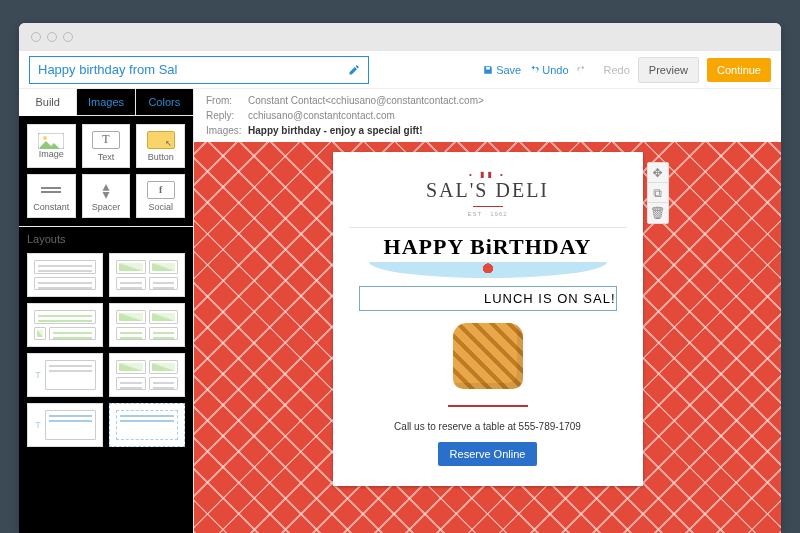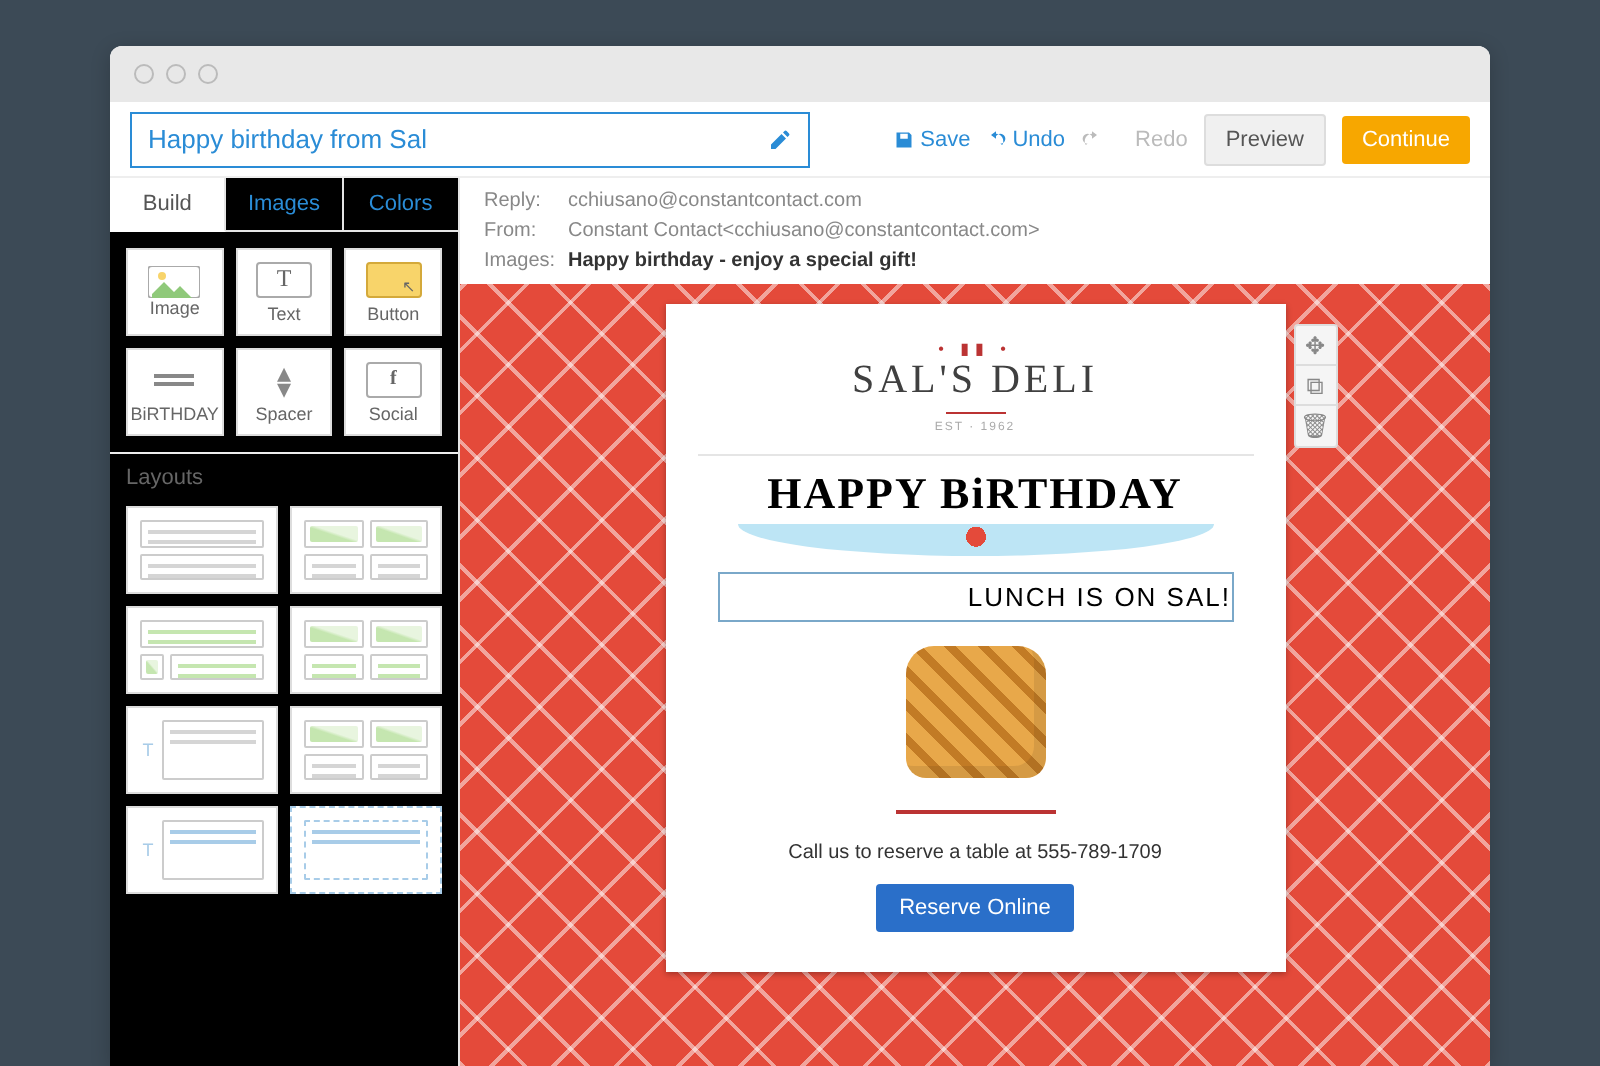--- a/index.html
+++ b/index.html
@@ -1,17 +1,17 @@
 <!DOCTYPE html>
 <html><head>
 <meta charset="utf-8">
 <style>
 * { box-sizing: border-box; margin: 0; padding: 0; }
 body { font-family: -apple-system, Helvetica, Arial, sans-serif; background: #3c4a56; width: 800px; height: 533px; overflow: hidden; display: flex; align-items: flex-start; justify-content: center; }
-.browser { width: 690px; height: 510px; background: #fff; border-radius: 6px 6px 0 0; margin-top: 23px; box-shadow: 0 2px 10px rgba(0,0,0,0.2); overflow: hidden; display: flex; flex-direction: column; }
+.browser { width: 762px; height: 510px; background: #fff; border-radius: 6px 6px 0 0; margin-top: 23px; box-shadow: 0 2px 10px rgba(0,0,0,0.2); overflow: hidden; display: flex; flex-direction: column; }
 .chrome { height: 28px; background: #e8e8e8; display: flex; align-items: center; padding-left: 12px; gap: 6px; }
 .dot { width: 10px; height: 10px; border: 1px solid #bbb; border-radius: 50%; background: #e8e8e8; }
 .topbar { height: 38px; display: flex; align-items: center; padding: 0 10px; gap: 8px; border-bottom: 1px solid #eee; }
 .title-input { flex: 0 0 340px; height: 28px; border: 1px solid #2a8cd6; background: #fff; display: flex; align-items: center; padding: 0 8px; color: #2a8cd6; font-size: 13px; font-weight: 500; justify-content: space-between; }
 .title-input svg { width: 12px; height: 12px; fill: #2a8cd6; }
 .spacer-flex { flex: 1; }
 .toplink { font-size: 11px; color: #2a8cd6; display: flex; align-items: center; gap: 3px; cursor: pointer; }
 .toplink.disabled { color: #bbb; gap: 17px; }
 .btn { font-size: 11px; padding: 6px 10px; border-radius: 2px; cursor: pointer; }
 .btn-preview { background: #f0f0f0; border: 1px solid #ddd; color: #555; }
@@ -130,21 +130,21 @@
         <div class="block">
           <div class="ico" style="background:#f8d46a;border-color:#d4a93a;position:relative;">
               <span style="position:absolute;right:2px;bottom:0;font-size:8px;">↖</span>
             </div>
           <span>Button</span>
         </div>
         <div class="block">
           <div class="ico" style="border:none;">
             <div style="width:20px;border-top:2px solid #888;border-bottom:2px solid #888;height:6px;"></div>
           </div>
-          <span>BiRTHDAY</span>
+          <span>Constant</span>
         </div>
         <div class="block">
           <div class="ico" style="border:none;font-size:14px;line-height:6px;flex-direction:column;color:#888;">▴<span style="height:2px"></span>▾</div>
           <span>Spacer</span>
         </div>
         <div class="block">
           <div class="ico" style="font-weight:bold;font-family:serif;">f</div>
           <span>Social</span>
         </div>
       </div>
@@ -212,22 +212,22 @@
         <div class="layout-item dashed">
             <div class="lc-row">
               <div class="lc-box blue lines" style="border-style:dashed;border-color:#a8cce8;"></div>
             </div>
           </div>
       </div>
     </div>
 
     <div class="canvas">
       <div class="meta">
+        <div><span class="label">From:</span><span>Constant Contact&lt;cchiusano@constantcontact.com&gt;</span></div>
         <div><span class="label">Reply:</span><span>cchiusano@constantcontact.com</span></div>
-        <div><span class="label">From:</span><span>Constant Contact&lt;cchiusano@constantcontact.com&gt;</span></div>
         <div><span class="label">Images:</span><span class="bold">Happy birthday - enjoy a special gift!</span></div>
       </div>
       <div class="email-bg">
         <div class="lattice"></div>
         <div class="email-card">
           <div class="tools">
             <div>✥</div>
             <div>⧉</div>
             <div>🗑</div>
           </div>

